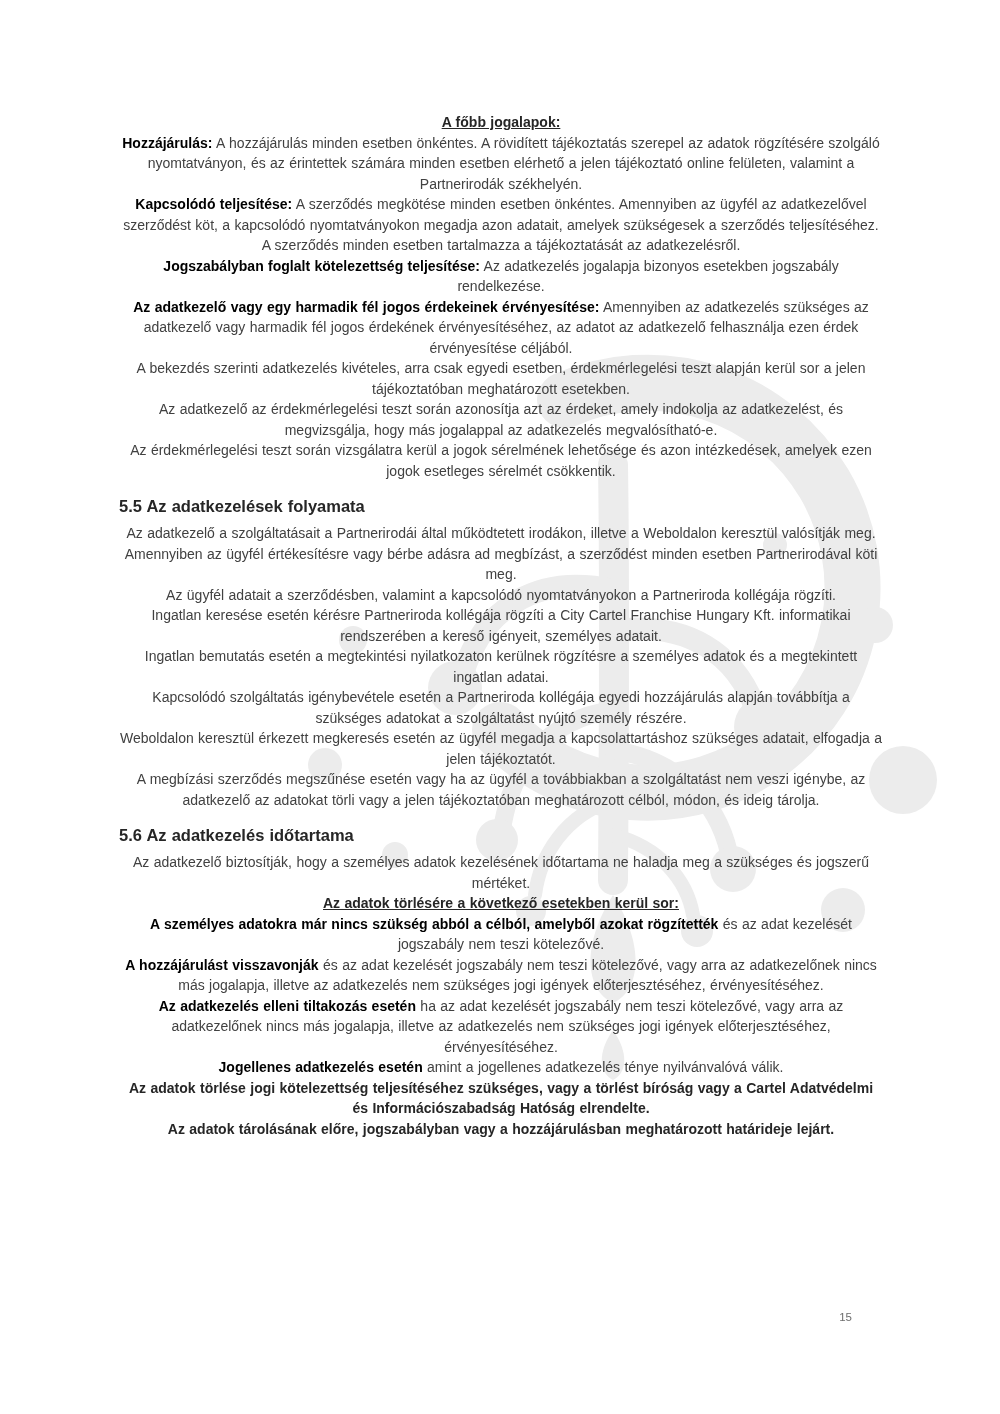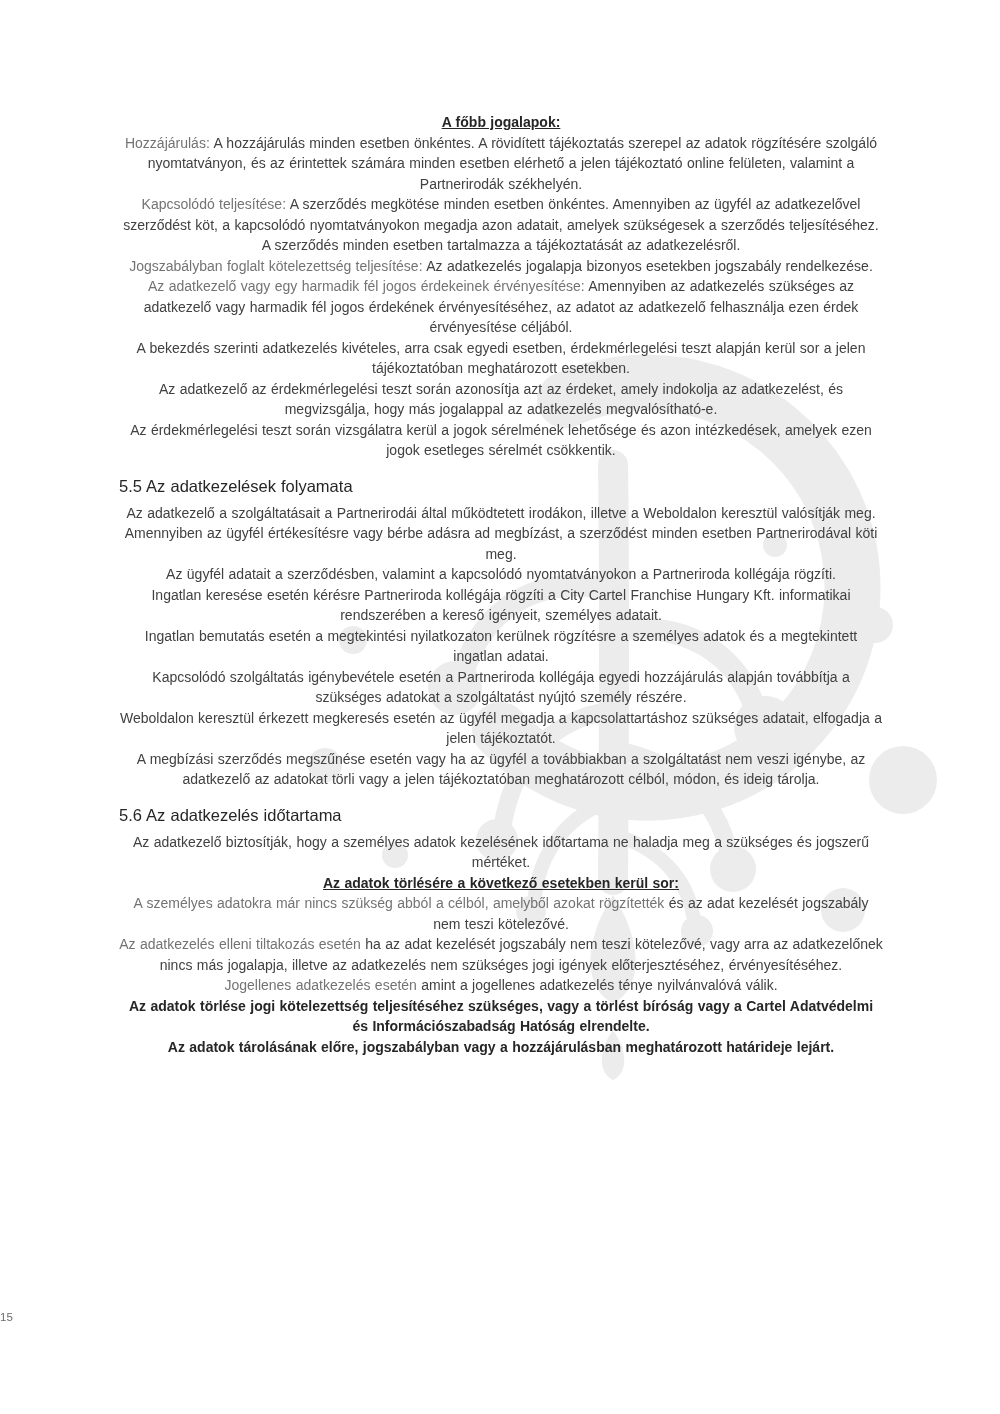--- a/index.html
+++ b/index.html
@@ -23,46 +23,46 @@
     width:764px;
     z-index:1;
     color:#414141;
     font-size:14px;
     line-height:20.5px;
     text-align:justify;
     word-spacing:0.5px;
   }
   .doc p{margin:0;text-align:center;}
   .para strong, .para .lead{
-    font-weight:400;
-    color:#737373;
+    font-weight:700;
+    color:#000000;
   }
   .bu{
     font-weight:700;
     color:#262626;
     text-decoration:underline;
     text-align:left;
   }
   .bold-para{
     font-weight:700;
     color:#262626;
   }
   h2.section-heading{
     font-size:16.5px;
     line-height:22px;
-    font-weight:400;
+    font-weight:700;
     color:#262626;
     margin:14px 0 6px 0;
     text-align:left;
   }
   .footer{
     position:absolute;
     left:0;top:1311px;
     width:852px;
-    text-align:left;
+    text-align:right;
     font-size:11.5px;
     color:#6d6d6d;
     z-index:1;
   }
 </style>
 </head>
 <body>
 
 <svg class="watermark" viewBox="0 0 770 810" xmlns="http://www.w3.org/2000/svg" aria-hidden="true">
   <g fill="none" stroke="#ececec" stroke-linecap="round">
@@ -129,20 +129,21 @@
   <p class="para"><span>A megbízási szerződés megszűnése esetén vagy ha az ügyfél a továbbiakban a szolgáltatást nem veszi igénybe, az adatkezelő az adatokat törli vagy a jelen tájékoztatóban meghatározott célból, módon, és ideig tárolja.</span></p>
 
   <h2 class="section-heading">5.6 Az adatkezelés időtartama</h2>
 
   <p class="para"><span>Az adatkezelő biztosítják, hogy a személyes adatok kezelésének időtartama ne haladja meg a szükséges és jogszerű mértéket.</span></p>
 
   <p class="para bu"><span>Az adatok törlésére a következő esetekben kerül sor:</span></p>
 
   <p class="para"><strong class="lead">A személyes adatokra már nincs szükség abból a célból, amelyből azokat rögzítették</strong><span> és az adat kezelését jogszabály nem teszi kötelezővé.</span></p>
 
+  <p class="para"><strong class="lead">A hozzájárulást visszavonják</strong><span> és az adat kezelését jogszabály nem teszi kötelezővé, vagy arra az adatkezelőnek nincs más jogalapja, illetve az adatkezelés nem szükséges jogi igények előterjesztéséhez, érvényesítéséhez.</span></p>
 
   <p class="para"><strong class="lead">Az adatkezelés elleni tiltakozás esetén</strong><span> ha az adat kezelését jogszabály nem teszi kötelezővé, vagy arra az adatkezelőnek nincs más jogalapja, illetve az adatkezelés nem szükséges jogi igények előterjesztéséhez, érvényesítéséhez.</span></p>
 
   <p class="para"><strong class="lead">Jogellenes adatkezelés esetén</strong><span> amint a jogellenes adatkezelés ténye nyilvánvalóvá válik.</span></p>
 
   <p class="para bold-para"><span>Az adatok törlése jogi kötelezettség teljesítéséhez szükséges, vagy a törlést bíróság vagy a Cartel Adatvédelmi és Információszabadság Hatóság elrendelte.</span></p>
 
   <p class="para bold-para"><span>Az adatok tárolásának előre, jogszabályban vagy a hozzájárulásban meghatározott határideje lejárt.</span></p>
 
 </div>

